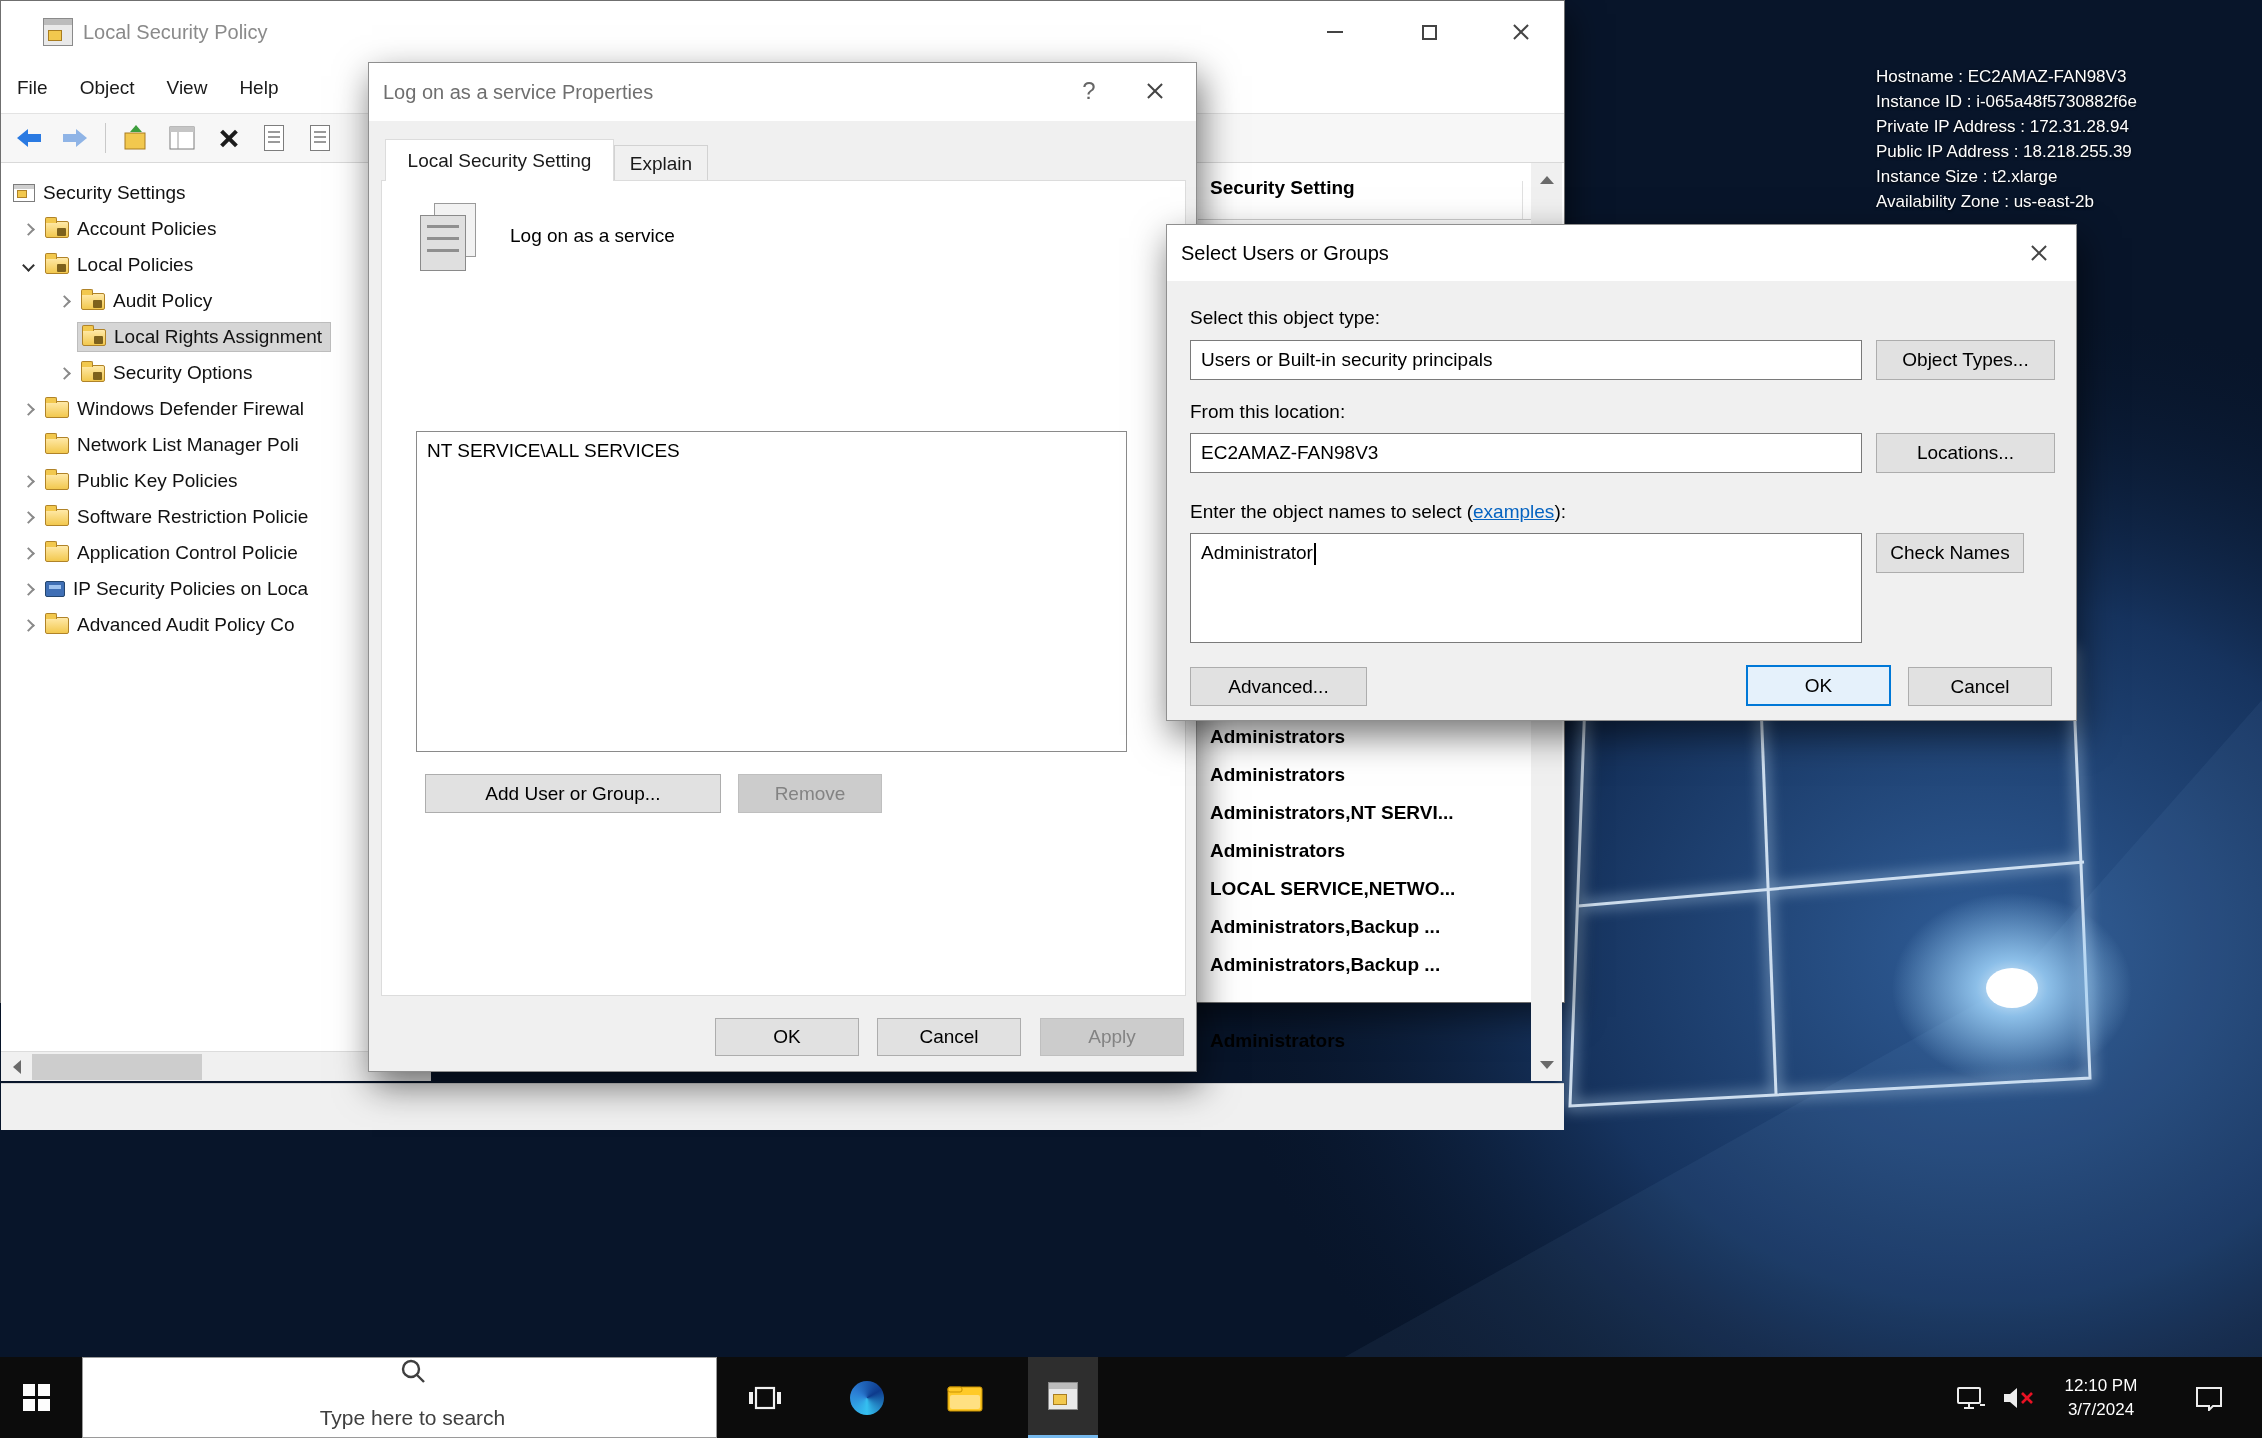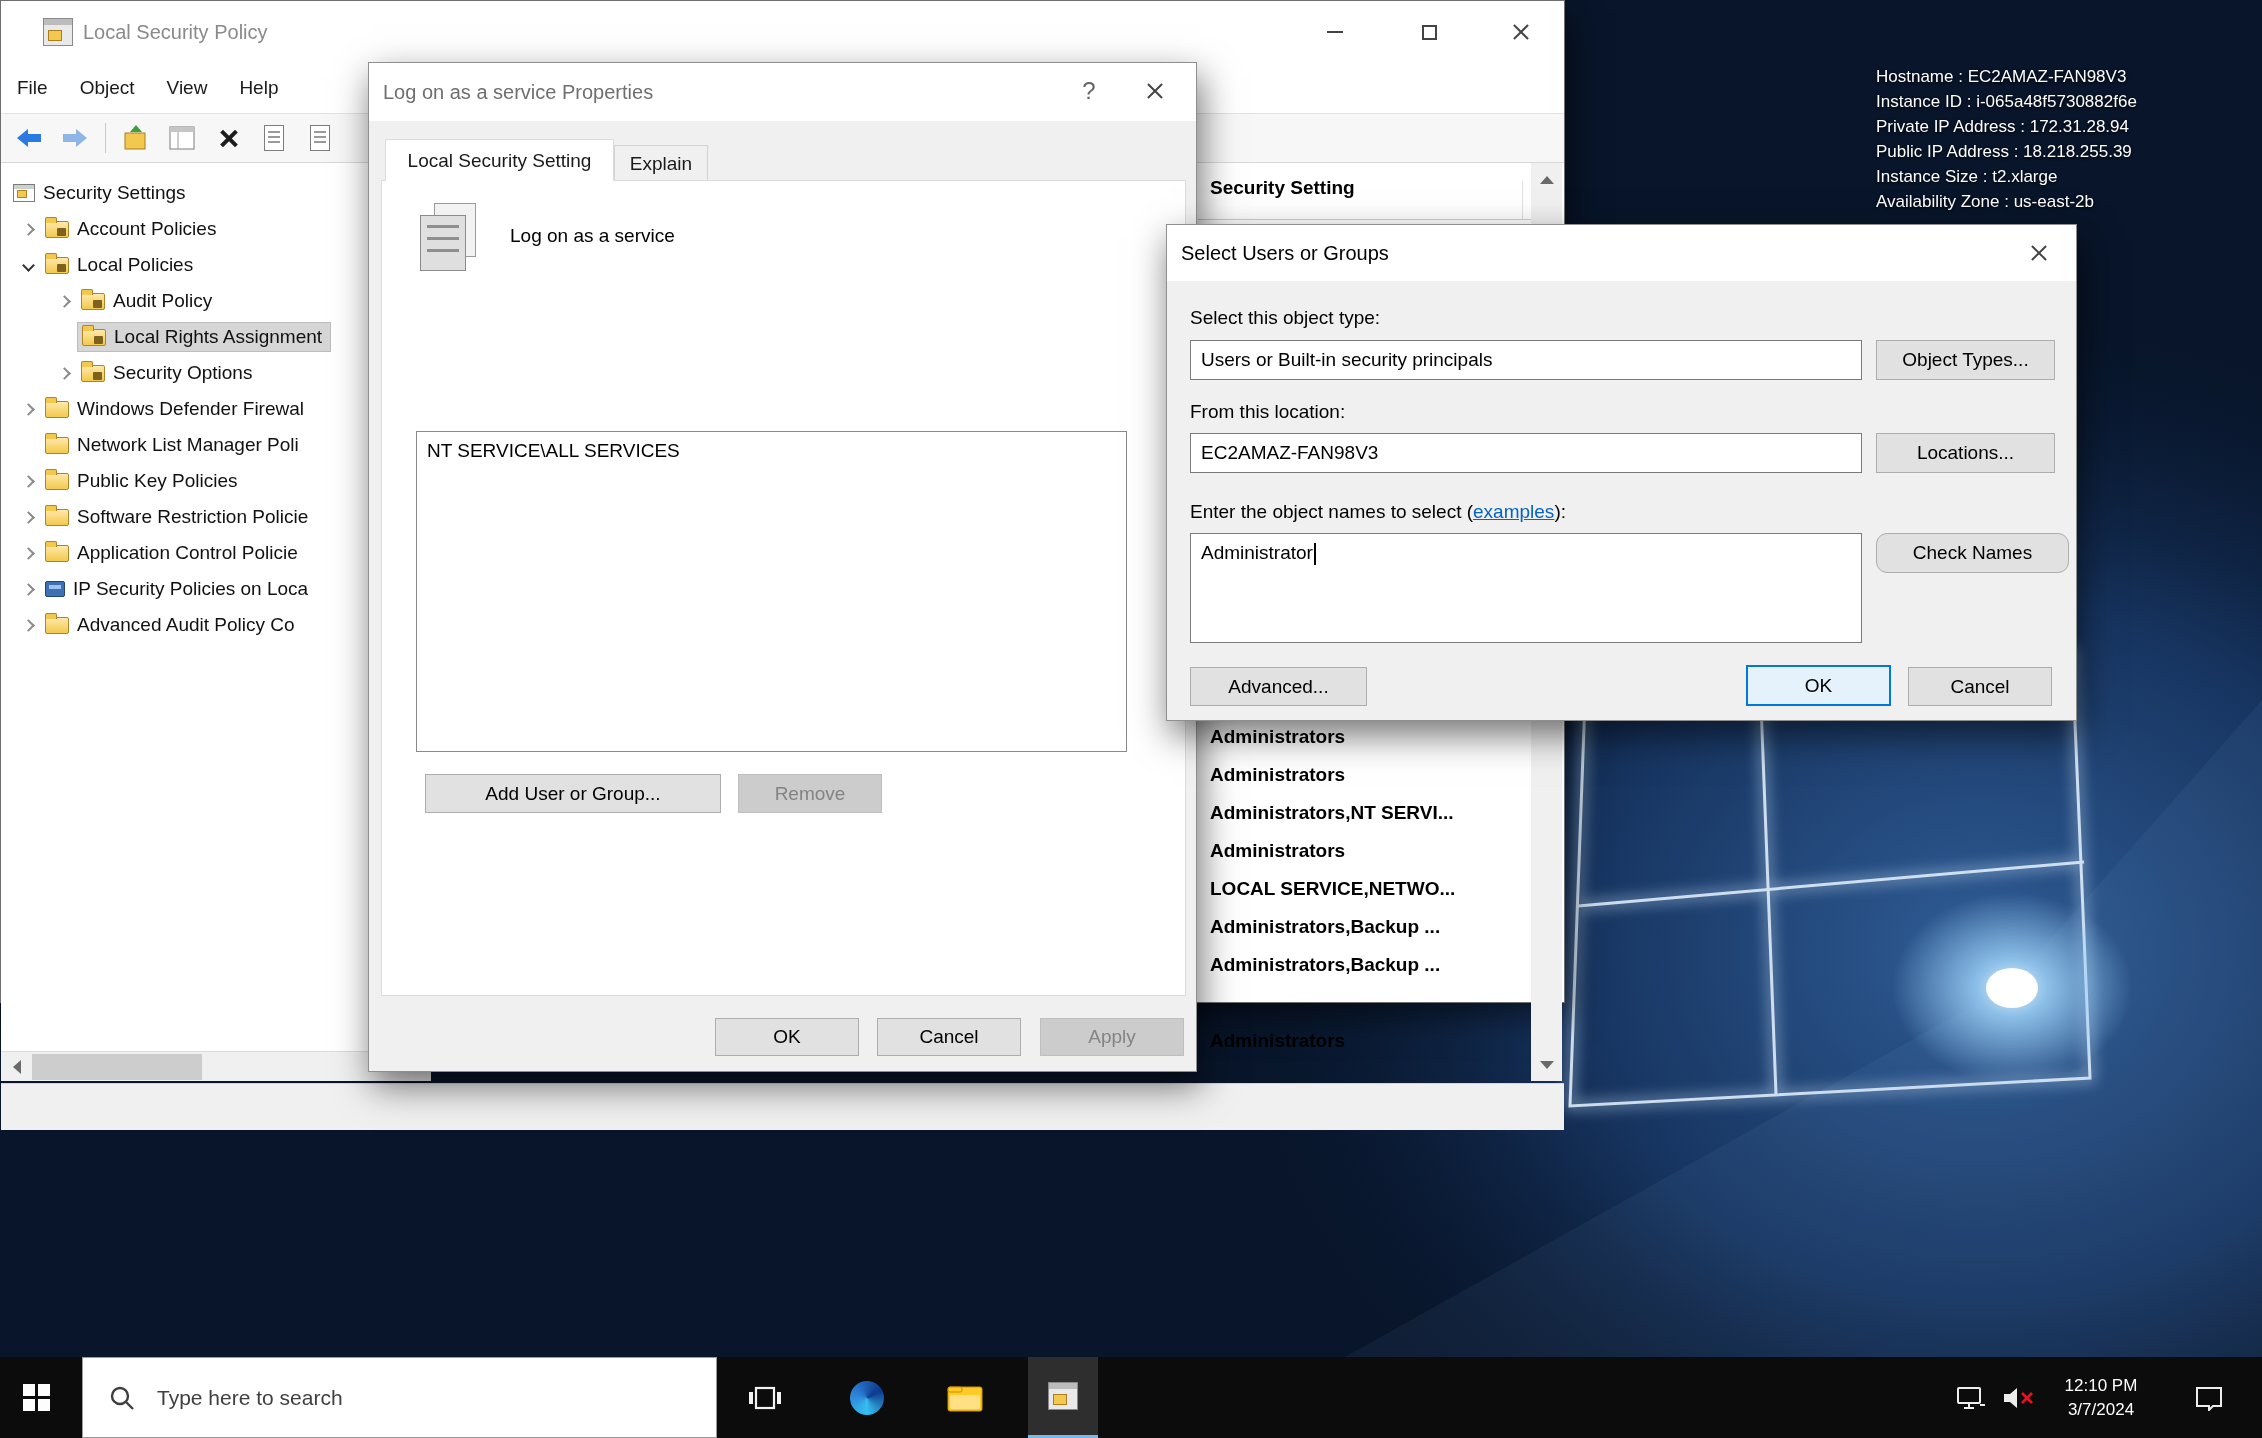--- a/index.html
+++ b/index.html
@@ -122,33 +122,33 @@
   
   #seldlg{left:1166px;top:224px;width:911px;height:497px;}
   .sel-label{position:absolute;left:23px;font-size:19px;color:#000;}
   #sel-field1{left:23px;top:115px;width:672px;height:40px;}
   #sel-field2{left:23px;top:208px;width:672px;height:40px;}
   #sel-names{position:absolute;left:23px;top:308px;width:672px;height:110px;background:#fff;
              border:1px solid #7a7a7a;font-size:19px;padding:8px 10px;color:#000;}
   .caret{display:inline-block;width:2px;height:22px;background:#000;vertical-align:middle;margin-left:1px;}
   #btn-objtypes{left:709px;top:115px;width:179px;height:40px;text-align:center;}
   #btn-locations{left:709px;top:208px;width:179px;height:40px;}
-  #btn-checknames{left:709px;top:308px;width:193px;height:40px;border-radius:11px;}
+  #btn-checknames{left:709px;top:308px;width:148px;height:40px;}
   #btn-advanced{left:23px;top:442px;width:177px;height:39px;}
   #sel-ok{left:579px;top:440px;width:145px;height:41px;}
   #sel-cancel{left:741px;top:442px;width:144px;height:39px;}
   .link{color:#0563c1;text-decoration:underline;}
 
   
   #taskbar{position:absolute;left:0;top:1357px;width:2262px;height:81px;background:#0c0c0c;display:flex;align-items:center;}
   #start-btn{position:absolute;left:0;top:0;width:72px;height:81px;display:flex;align-items:center;justify-content:center;}
   .winlogo{display:grid;grid-template-columns:12px 12px;grid-template-rows:12px 12px;gap:3px;}
   .winlogo span{background:#fdfdfd;}
   #search-box{position:absolute;left:82px;top:0;width:635px;height:81px;background:#fff;
-              border:1px solid #9a9a9a;display:flex;align-items:center;padding-left:26px;gap:22px;}
+              border:1px solid #9a9a9a;display:flex;align-items:center;padding-left:26px;gap:22px;flex-direction:column;}
   #search-text{color:#3f3f3f;font-size:21px;}
   .tb-app{position:absolute;top:0;width:70px;height:81px;display:flex;align-items:center;justify-content:center;}
   #app-lsp{background:rgba(255,255,255,.14);border-bottom:3px solid #76b9ed;}
   #tray-clock{position:absolute;left:2036px;top:0;width:134px;height:81px;color:#fff;font-size:17px;
               display:flex;flex-direction:column;align-items:center;justify-content:center;line-height:24px;padding-right:4px;}
   .tray-icon{position:absolute;top:0;height:81px;display:flex;align-items:center;justify-content:center;width:46px;}
   #tray-net{left:1948px;} #tray-vol{left:1996px;} #tray-ac{left:2186px;}
   .mini-lsp{width:30px;height:28px;background:#e9e9e9;border:1px solid #8a8a8a;position:relative;}
   .mini-lsp::before{content:"";position:absolute;left:0;top:0;right:0;height:6px;background:#bcbcbc;}
   .mini-lsp::after{content:"";position:absolute;left:4px;bottom:4px;width:12px;height:9px;background:#f2c84e;border:1px solid #a97d20;}

